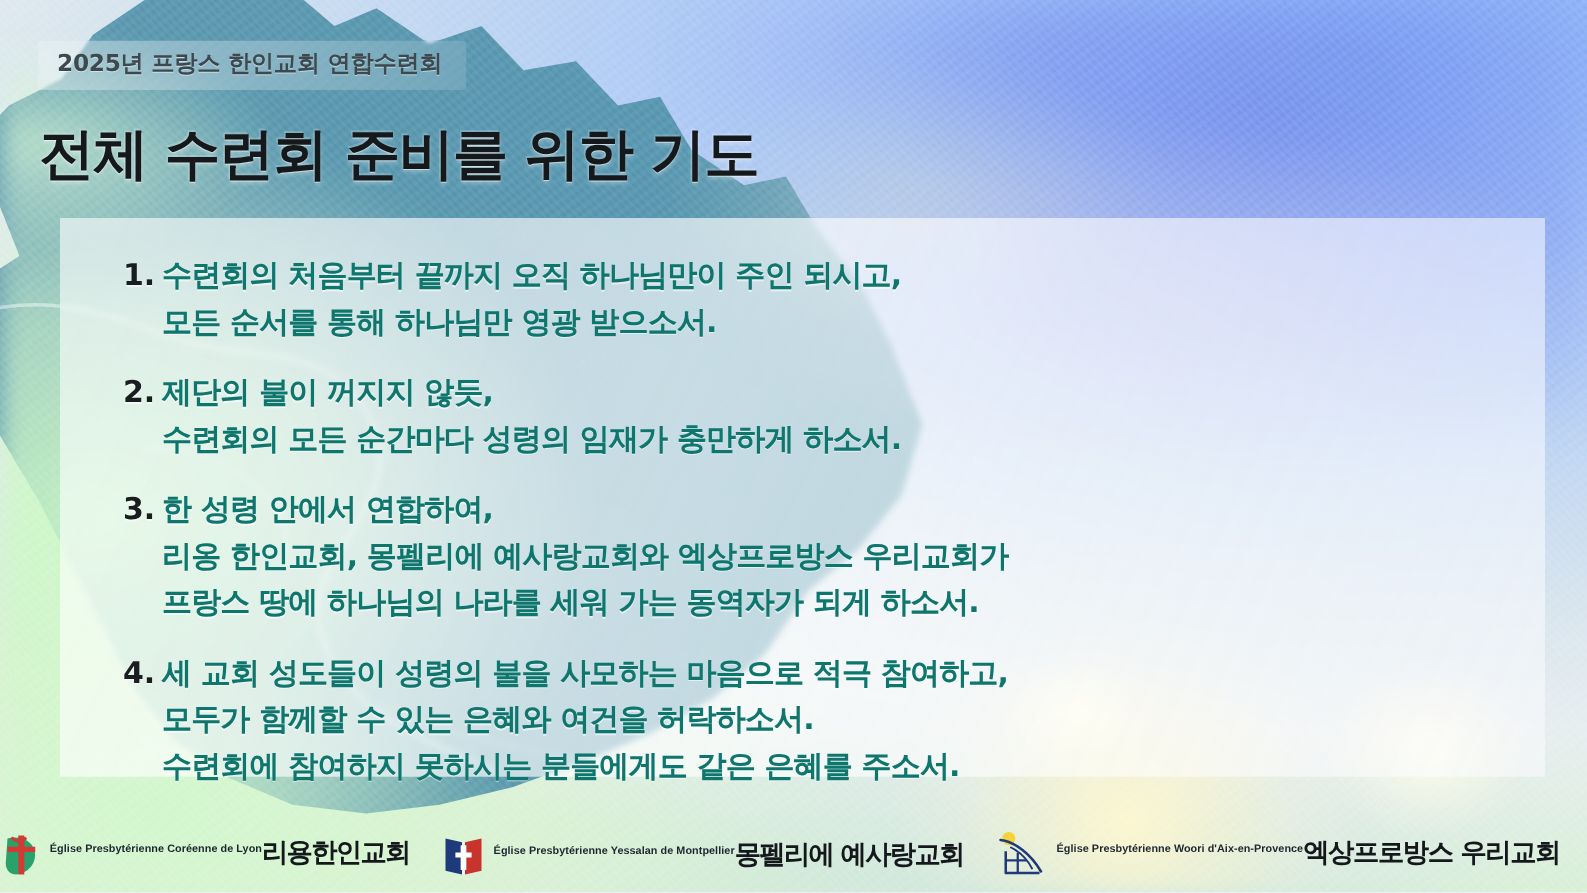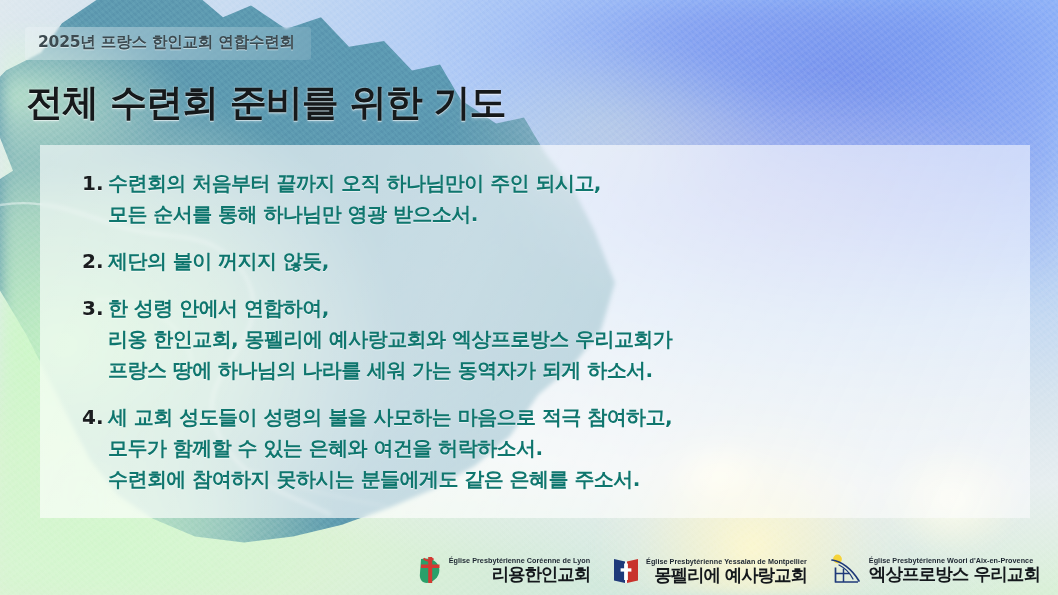--- a/index.html
+++ b/index.html
@@ -177,21 +177,21 @@
   #footer-logos {
     position:absolute;
     left:0; right:18px; bottom:10px;
     display:flex;
     justify-content:flex-end;
     align-items:flex-end;
     gap:22px;
   }
   .logo { display:flex; align-items:center; gap:6px; }
   .logo-mark { flex:0 0 auto; display:block; }
-  .logo-text { display:flex; flex-direction:column; justify-content:center; }
+  .logo-text { display:flex; flex-direction:row; justify-content:center; }
   .logo-fr {
     font-size:7.2px;
     font-weight:700;
     color:#1c2530;
     letter-spacing:.05px;
     white-space:nowrap;
     margin-bottom:1px;
     font-family:"Liberation Sans",sans-serif;
   }
   .logo-ko {
@@ -241,20 +241,21 @@
         <div class="prayer-num">1.</div>
         <div class="prayer-lines">
           <div class="prayer-line">수련회의 처음부터 끝까지 오직 하나님만이 주인 되시고,</div>
           <div class="prayer-line">모든 순서를 통해 하나님만 영광 받으소서.</div>
         </div>
       </li>
       <li class="prayer-item">
         <div class="prayer-num">2.</div>
         <div class="prayer-lines">
           <div class="prayer-line">제단의 불이 꺼지지 않듯,</div>
+          <div class="prayer-line">수련회의 모든 순간마다 성령의 임재가 충만하게 하소서.</div>
         </div>
       </li>
       <li class="prayer-item">
         <div class="prayer-num">3.</div>
         <div class="prayer-lines">
           <div class="prayer-line">한 성령 안에서 연합하여,</div>
           <div class="prayer-line">리옹 한인교회, 몽펠리에 예사랑교회와 엑상프로방스 우리교회가</div>
           <div class="prayer-line">프랑스 땅에 하나님의 나라를 세워 가는 동역자가 되게 하소서.</div>
         </div>
       </li>

